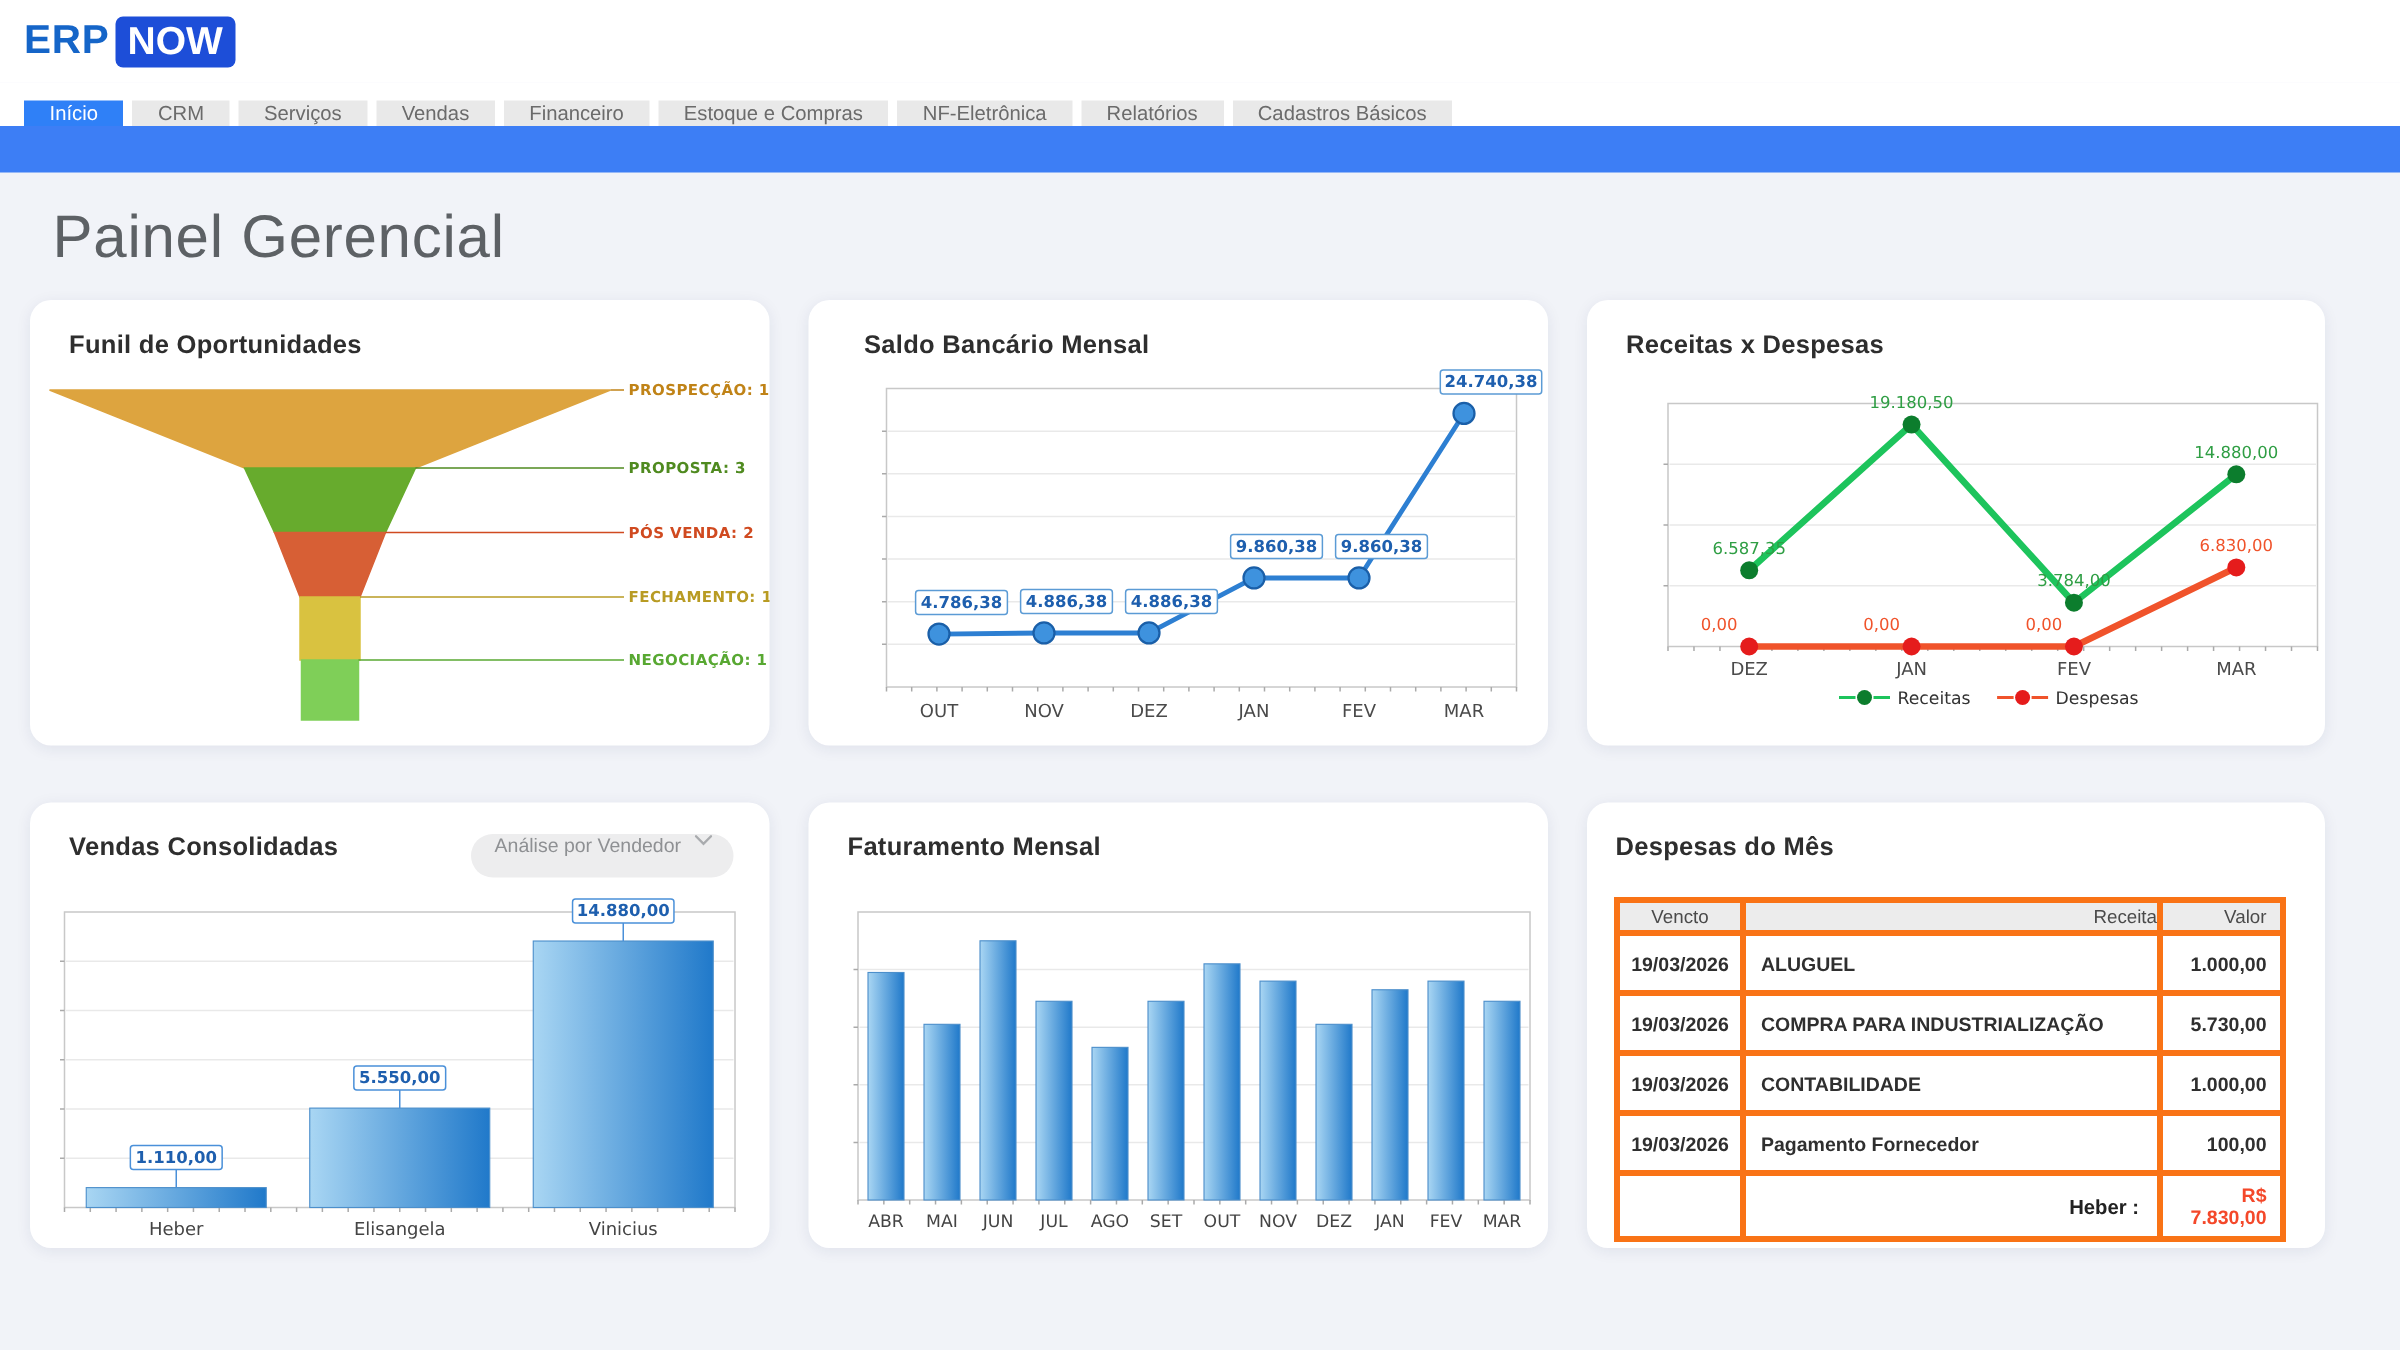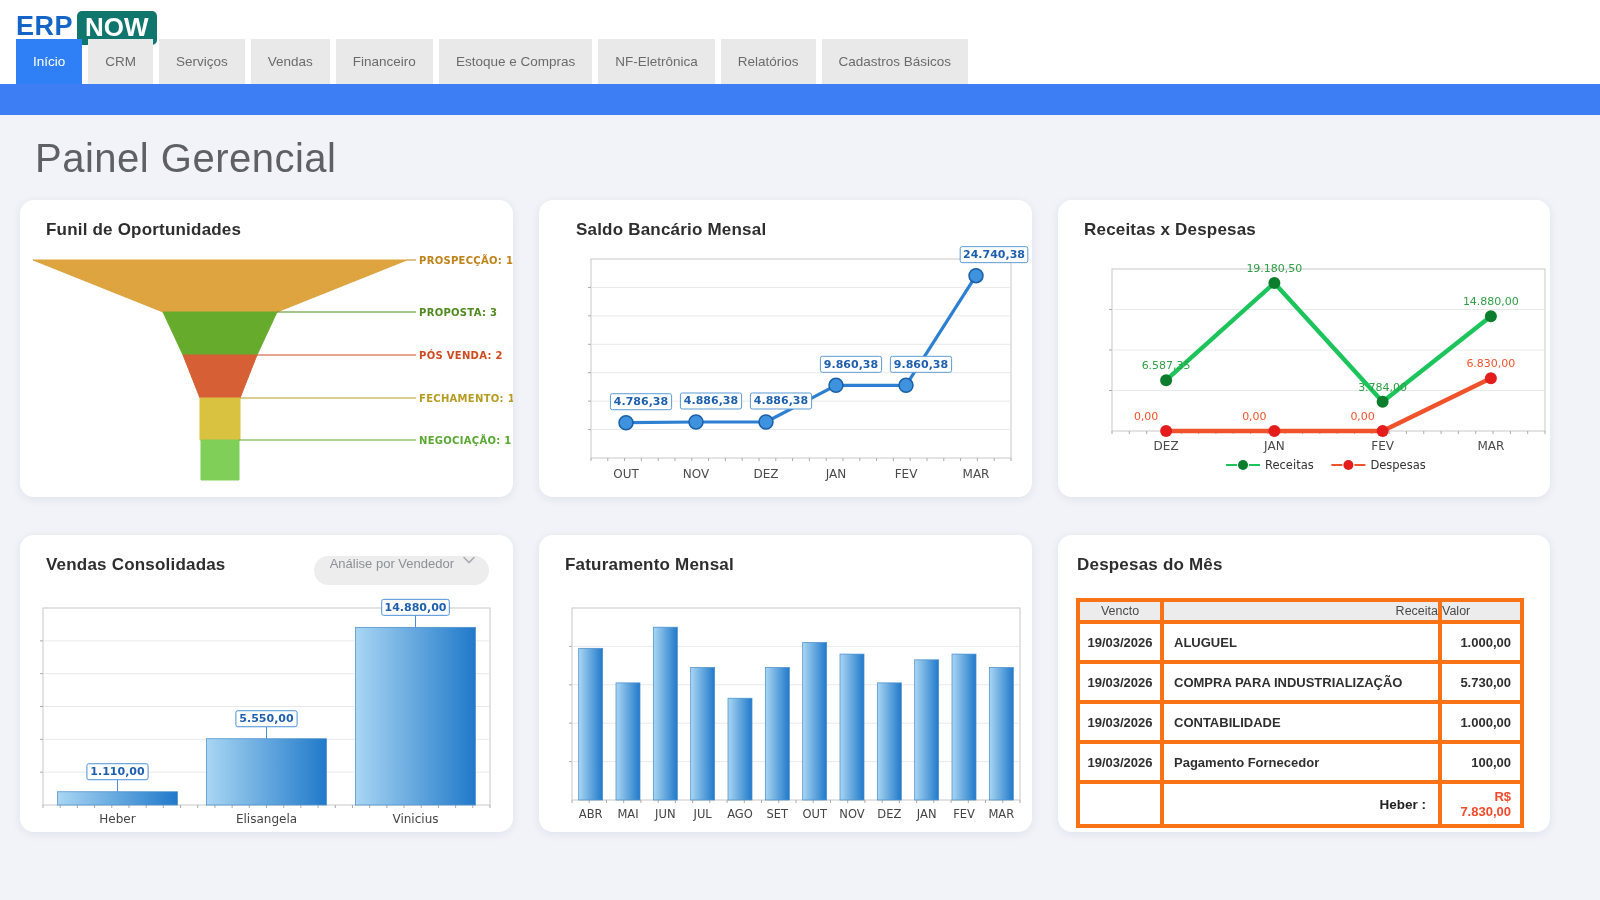--- a/index.html
+++ b/index.html
@@ -3,31 +3,31 @@
 <meta charset="utf-8">
 <style>
   * { margin:0; padding:0; box-sizing:border-box; }
   html,body { width:1600px; height:900px; overflow:hidden; }
   body { background:#f1f3f8; font-family:"Liberation Sans","DejaVu Sans",sans-serif; }
 
   
   .topbar { height:55px; background:#fff; display:flex; align-items:center; padding-left:16px; }
   .logo { display:flex; user-select:none; }
   .logo .erp { color:#1565c8; font-weight:bold; font-size:27px; letter-spacing:.5px; }
-  .logo .now { background:#0f766e; color:#fff; font-weight:bold; font-size:26px; padding:1px 8px 2px; border-radius:5px; margin-left:4px; }
+  .logo .now { background:#1d4ed8; color:#fff; font-weight:bold; font-size:26px; padding:1px 8px 2px; border-radius:5px; margin-left:4px; }
   .top-right { margin-left:auto; display:flex; align-items:center; }
   .chat-ic { margin-right:14px; cursor:pointer; }
   .userbar { height:33px; width:276px; background:#4a7df0; border-radius:4px 0 0 4px; display:flex; align-items:center; color:#fff; padding:0 16px 0 13px; font-size:14px; }
   .userbar .uname { margin-left:8px; flex:1; }
   .userbar .mais { display:flex; align-items:center; gap:5px; margin-right:22px; cursor:pointer; font-weight:600; }
   .userbar .sair { cursor:pointer; font-weight:600; }
 
   
   .tabs { background:#fff; height:29px; display:flex; align-items:flex-end; padding-left:16px; gap:6px; }
-  .tab { height:45px; display:flex; align-items:center; padding:0 17px; background:#e9e9e9; color:#6b6b6b; font-size:13.5px; cursor:pointer; white-space:nowrap; }
+  .tab { height:17px; display:flex; align-items:center; padding:0 17px; background:#e9e9e9; color:#6b6b6b; font-size:13.5px; cursor:pointer; white-space:nowrap; }
   .tab.active { background:#2f80f7; color:#fff; }
   .banner { height:31px; background:#3d7ef5; }
 
   
   h1.page-title { margin:23px 0 22px 35px; font-size:40px; font-weight:500; color:#5d6165; height:40px; line-height:40px; letter-spacing:.5px; }
   .grid { margin-left:20px; display:grid; grid-template-columns:493px 493px 492px; column-gap:26px; row-gap:38px; }
   .card { position:relative; height:297px; background:#fff; border-radius:14px; box-shadow:0 2px 10px rgba(30,40,90,.08); }
   .card h2 { position:absolute; left:26px; top:20px; font-size:17px; font-weight:600; color:#2e2e2e; letter-spacing:.2px; z-index:2; }
   .card h2.indent { left:37px; }
   .card svg.chart { position:absolute; inset:0; }
@@ -36,21 +36,21 @@
   
   .pill { position:absolute; top:21px; right:24px; background:#ededee; border-radius:16px; height:29px; display:flex; align-items:flex-start; gap:9px; padding:0 14px 0 16px; color:#8e9093; font-size:13px; cursor:pointer; z-index:2; }
 
   
   .tblwrap { position:absolute; left:18px; top:63px; width:448px; }
   table.desp { width:100%; border-collapse:collapse; font-size:13px; color:#2f2f2f; }
   table.desp th, table.desp td { border:4px solid #f97316; }
   table.desp th { background:#ececec; height:22px; font-size:12.5px; color:#4a4a4a; font-weight:500; }
   table.desp th.c1 { width:84px; text-align:center; }
   table.desp th.c2 { text-align:right; padding-left:10px; }
-  table.desp th.c3 { width:82px; text-align:left; padding-right:9px; }
+  table.desp th.c3 { width:82px; text-align:right; padding-right:9px; }
   table.desp td { height:40px; font-weight:700; }
   table.desp td.date { text-align:center; }
   table.desp td.rec { padding-left:10px; }
   table.desp td.val { text-align:right; padding-right:9px; }
   table.desp tr.total td { height:44px; }
   table.desp td.tlabel { text-align:right; padding-right:12px; font-weight:bold; color:#222; font-size:13.5px; }
   table.desp td.tval { text-align:right; padding-right:9px; color:#f4482a; font-weight:600; }
 </style>
 </head>
 <body>

